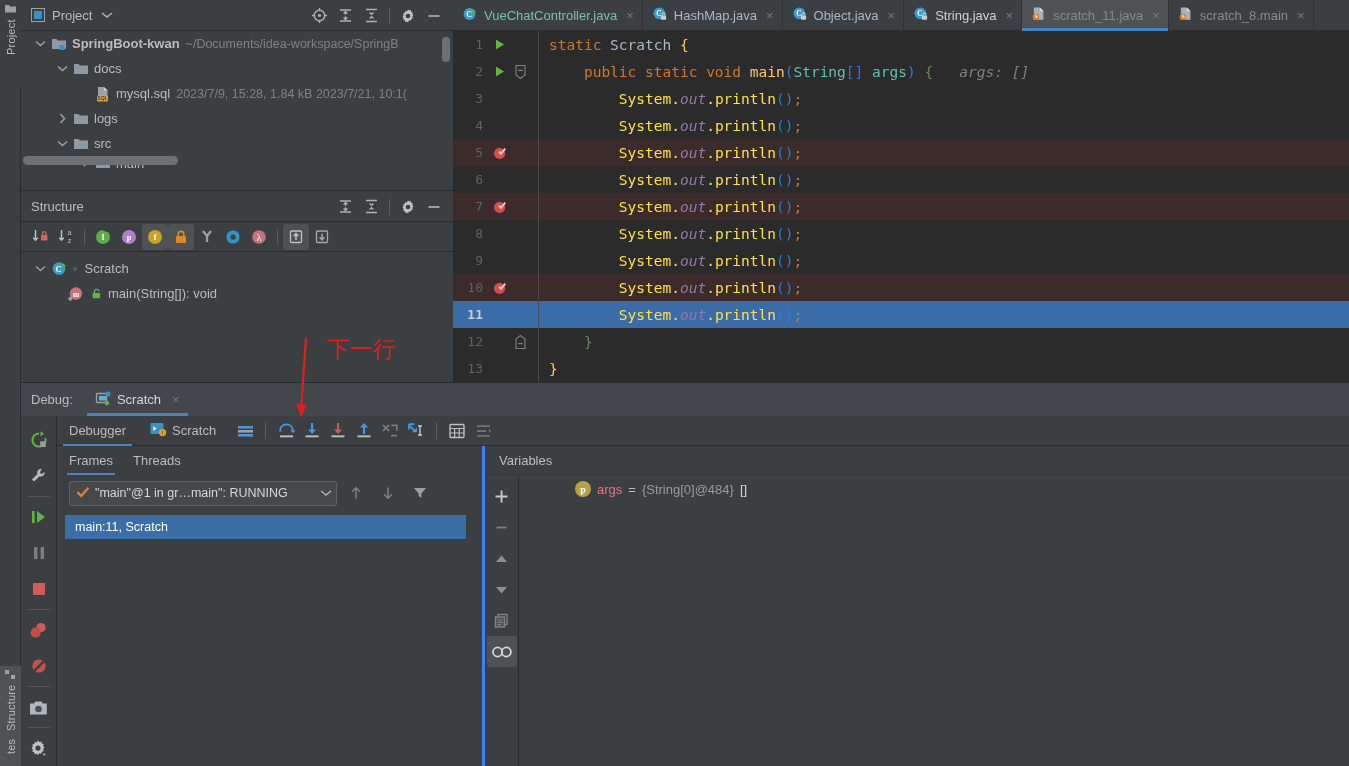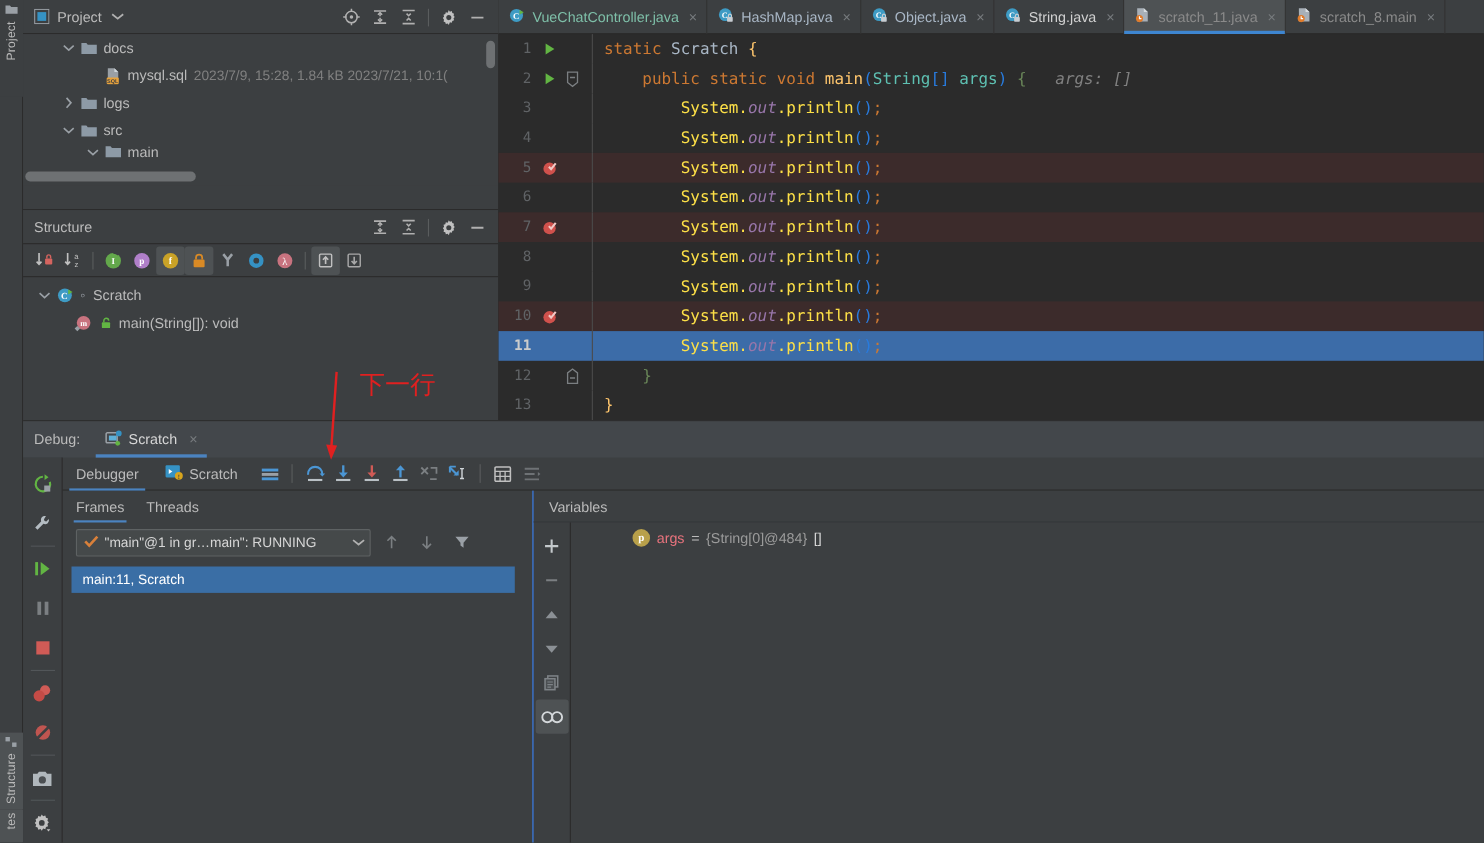--- a/index.html
+++ b/index.html
@@ -208,21 +208,21 @@
     position: relative; display: flex; align-items: center; gap: 5px;
     height: 30px; padding: 0 12px; font-size: 13px; color: #bbbbbb;
   }
   .dtab.active::after {
     content: ""; position: absolute; left: 6px; right: 6px; bottom: 0;
     height: 2px; background: #4b83c0;
   }
   .dtb-sep { width: 1px; height: 17px; background: #5a5d5e; margin: 0 7px; }
 
   .debug-split { display: flex; height: 321px; }
-  .frames-pane { width: 428px; flex: 0 0 428px; border-right: 1px solid #3b82f6; position: relative; }
+  .frames-pane { width: 428px; flex: 0 0 428px; border-right: 3px solid #3b82f6; position: relative; }
   .pane-tabs { height: 29px; display: flex; align-items: center; padding-left: 12px; gap: 20px; }
   .pane-tab { font-size: 13px; color: #bbbbbb; position: relative; height: 29px; display:flex; align-items:center; }
   .pane-tab.active::after {
     content:""; position:absolute; left:-2px; right:-2px; bottom:0; height:2px; background:#4b83c0;
   }
   .thread-row { display: flex; align-items: center; padding: 5px 8px 5px 12px; gap: 6px; }
   .thread-combo {
     flex: 0 0 268px; height: 25px; background: #45494a; border: 1px solid #5e6263;
     border-radius: 2px; display: flex; align-items: center; padding: 0 4px 0 6px;
     font-size: 12.5px; color: #d6d6d6; gap: 5px;
@@ -329,20 +329,35 @@
         <div class="icon-btn">
           <svg width="16" height="16" viewBox="0 0 16 16">
               <path d="M2.5 8h11" stroke="#b0b0b0" stroke-width="1.7"></path>
             </svg>
         </div>
       </div>
     </div>
 
     <div class="tree">
 
+      <div class="trow" style="padding-left:8px">
+        <span class="twist">
+          <svg width="11" height="7" viewBox="0 0 11 7">
+              <path d="M1 1.5l4.5 4 4.5-4" fill="none" stroke="#9aa0a6" stroke-width="1.5"></path>
+            </svg>
+        </span>
+        <span class="ficon">
+          <svg width="16" height="14" viewBox="0 0 16 14">
+            <path d="M1 2h4.5l1.3 1.6H15v8.4H1z" fill="#8d9aa6"></path>
+            <rect x="8.5" y="8" width="5" height="5" fill="#3592c4"></rect>
+          </svg>
+        </span>
+        <span class="tlabel bold">SpringBoot-kwan</span>
+        <span class="tmeta">~/Documents/idea-workspace/SpringB</span>
+      </div>
 
       <div class="trow" style="padding-left:30px">
         <span class="twist">
           <svg width="11" height="7" viewBox="0 0 11 7">
               <path d="M1 1.5l4.5 4 4.5-4" fill="none" stroke="#9aa0a6" stroke-width="1.5"></path>
             </svg>
         </span>
         <span class="ficon">
           <svg width="16" height="14" viewBox="0 0 16 14">
               <path d="M1 2h4.5l1.3 1.6H15v8.4H1z" fill="#8d9aa6"></path>

